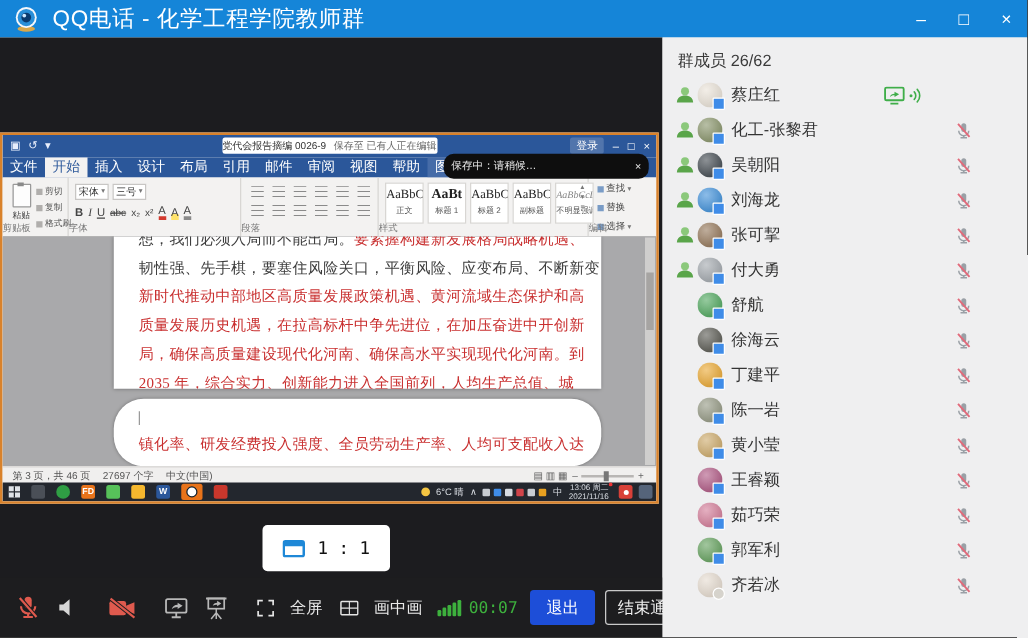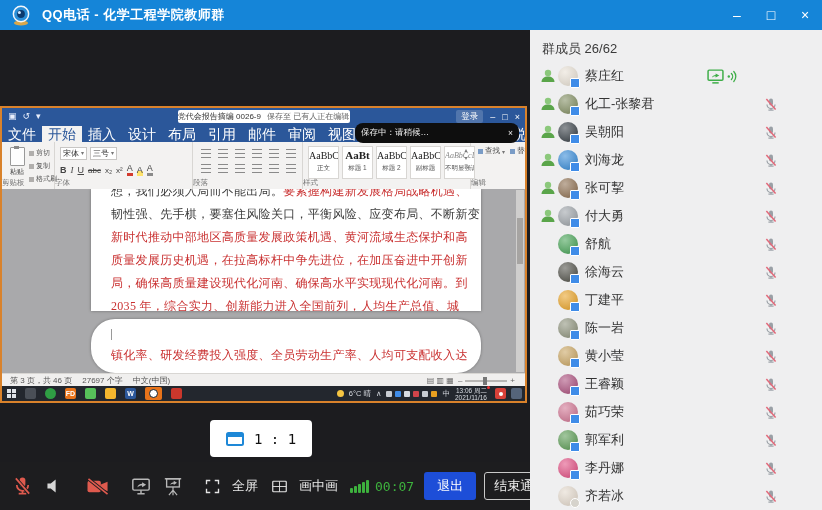--- a/index.html
+++ b/index.html
@@ -2,41 +2,41 @@
 <html><head>
 <meta charset="utf-8">
 <style>
   html,body{margin:0;padding:0;background:#000;}
   #app{position:relative;width:822px;height:510px;overflow:hidden;
        font-family:"Liberation Sans","DejaVu Sans",sans-serif;background:#efeff0;}
   
   .titlebar{position:absolute;left:0;top:0;width:822px;height:30px;background:#1585d8;
             display:flex;align-items:center;color:#fff;}
   .tb-logo{margin:0 10px 0 10px;display:flex;align-items:center;}
-  .tb-title{font-size:13px;font-weight:700;letter-spacing:.5px;}
+  .tb-title{font-size:18px;font-weight:400;letter-spacing:.5px;}
   .tb-ctrls{margin-left:auto;display:flex;align-items:center;height:100%;}
   .tb-btn{width:34px;height:100%;display:flex;align-items:center;justify-content:center;
           font-size:14px;color:#fff;cursor:default;}
   
   .main{position:absolute;left:0;top:30px;width:530px;height:480px;background:#1c1c1f;}
   .video{position:absolute;left:0;top:76px;width:527px;height:297px;border:2px solid #d9822b;
          box-sizing:border-box;background:#f3f2f1;overflow:hidden;}
   
   .w-titlebar{position:absolute;left:0;top:0;right:0;height:18px;background:#2b579a;}
   .wq{position:absolute;left:6px;top:2px;display:flex;gap:6px;color:#e8eefc;font-size:9px;line-height:13px;}
   .w-pill{position:absolute;left:50%;transform:translateX(-50%);top:2px;width:172px;height:13px;
           background:#fff;border-radius:2px;display:flex;align-items:center;justify-content:center;
           gap:6px;font-size:8px;color:#333;white-space:nowrap;overflow:hidden;}
   .w-pill .st{color:#666;}
   .w-right{position:absolute;right:5px;top:1px;display:flex;gap:7px;align-items:center;
            color:#fff;font-size:9px;height:15px;}
   .w-signin{background:rgba(255,255,255,.18);padding:0 5px;border-radius:2px;font-size:8.5px;line-height:13px;}
   .w-tabs{position:absolute;left:0;top:18px;right:0;height:16px;background:#2b579a;
           display:flex;align-items:stretch;}
-  .wtab{color:#fff;font-size:14px;line-height:16px;padding:0 6px;white-space:nowrap;}
+  .wtab{color:#fff;font-size:11px;line-height:16px;padding:0 6px;white-space:nowrap;}
   .wtab.active{background:#f3f2f1;color:#2b579a;}
   .wtab.context{background:#466ca8;}
   .bulb{display:inline-block;width:5px;height:5px;border-radius:50%;background:#f5c542;margin-right:3px;}
   .w-tip{position:absolute;right:6px;top:15px;width:152px;height:20px;background:#0e0e0e;z-index:6;
          border-radius:8px;display:flex;align-items:center;justify-content:space-between;
          padding:0 6px;color:#eee;font-size:8.5px;}
   
   .ribbon{position:absolute;left:0;top:34px;right:0;height:47px;background:#f3f2f1;
           border-bottom:1px solid #c8c6c4;font-size:8px;color:#444;}
   .rg{position:absolute;top:0;bottom:0;border-right:1px solid #d8d6d3;}
@@ -66,21 +66,21 @@
   .p-row.r1{top:7px;}.p-row.r2{top:22px;}
   .pico{width:10px;height:9px;background:repeating-linear-gradient(to bottom,#8a8a8a 0 1px,transparent 1px 4px);}
   .style-cards{position:absolute;left:5px;top:4px;display:flex;gap:3px;}
   .scard{width:29px;height:31px;background:#fff;border:1px solid #d8d6d3;text-align:center;overflow:hidden;}
   .scard .samp{font-family:"Liberation Serif",serif;font-size:10px;line-height:17px;color:#222;white-space:nowrap;}
   .scard .samp.bold{font-weight:bold;font-size:11px;}
   .scard .samp.dim{color:#888;font-style:italic;font-size:8px;}
   .scard .snm{font-size:6.5px;color:#555;white-space:nowrap;}
   .gal-arrows{position:absolute;right:2px;top:5px;display:flex;flex-direction:column;gap:2px;
               font-size:6px;color:#777;line-height:6px;}
-  .edit-items{position:absolute;left:7px;top:4px;display:flex;gap:5px;}
+  .edit-items{position:absolute;left:7px;top:4px;display:flex;flex-direction:column;gap:5px;}
   .edit-item{font-size:7.5px;color:#444;display:flex;gap:2px;align-items:center;white-space:nowrap;}
   .edit-item i{width:5px;height:5px;background:#7a9cc6;display:inline-block;}
   .edit-item .car{font-size:6px;color:#777;}
   
   .docarea{position:absolute;left:0;top:81px;right:0;height:184px;background:#a9a9ab;overflow:hidden;}
   .page{position:absolute;left:89px;width:390px;background:#fff;box-shadow:0 0 3px rgba(0,0,0,.35);overflow:hidden;}
   .page1{top:0;height:122px;}
   .page2{top:130px;height:54px;border-radius:24px;}
   .dline{padding:0 20px;font-family:"Liberation Serif","DejaVu Serif",serif;font-size:12px;
          line-height:23px;white-space:nowrap;letter-spacing:.3px;}
@@ -766,41 +766,20 @@
             <svg width="14" height="15" viewBox="0 0 14 14">
               <rect x="5" y="1" width="4" height="7" rx="2" fill="#9aa0a6"></rect>
               <path d="M3 7a4 4 0 0 0 8 0" fill="none" stroke="#9aa0a6" stroke-width="1.2"></path>
               <line x1="7" y1="11" x2="7" y2="12.6" stroke="#9aa0a6" stroke-width="1.2"></line>
               <line x1="4.4" y1="12.6" x2="9.6" y2="12.6" stroke="#9aa0a6" stroke-width="1.2"></line>
               <line x1="2.4" y1="1.6" x2="11.6" y2="12" stroke="#e2697a" stroke-width="1.5"></line>
             </svg>
           </span>
   </div>
 
-  <div class="mrow no-person">
-    <span class="pslot">
-      <svg width="16" height="16" viewBox="0 0 16 16">
-        <circle cx="8" cy="5" r="3.2" fill="#8bc87b"></circle>
-        <path d="M1.5 14c0-3.6 2.9-5.6 6.5-5.6s6.5 2 6.5 5.6z" fill="#5aa54a"></path>
-      </svg>
-    </span>
-    <span class="avatar" style="background: radial-gradient(circle at 35% 30%, rgba(255, 255, 255, 0.45), rgba(0, 0, 0, 0.12)), rgb(224, 72, 126);">
-            <i class="abadge"></i>
-          </span>
-    <span class="mname">李丹娜</span>
-    <span class="mstat">
-            <svg width="14" height="15" viewBox="0 0 14 14">
-              <rect x="5" y="1" width="4" height="7" rx="2" fill="#9aa0a6"></rect>
-              <path d="M3 7a4 4 0 0 0 8 0" fill="none" stroke="#9aa0a6" stroke-width="1.2"></path>
-              <line x1="7" y1="11" x2="7" y2="12.6" stroke="#9aa0a6" stroke-width="1.2"></line>
-              <line x1="4.4" y1="12.6" x2="9.6" y2="12.6" stroke="#9aa0a6" stroke-width="1.2"></line>
-              <line x1="2.4" y1="1.6" x2="11.6" y2="12" stroke="#e2697a" stroke-width="1.5"></line>
-            </svg>
-          </span>
-  </div>
 
   <div class="mrow no-person">
     <span class="pslot">
       <svg width="16" height="16" viewBox="0 0 16 16">
         <circle cx="8" cy="5" r="3.2" fill="#8bc87b"></circle>
         <path d="M1.5 14c0-3.6 2.9-5.6 6.5-5.6s6.5 2 6.5 5.6z" fill="#5aa54a"></path>
       </svg>
     </span>
     <span class="avatar" style="background: radial-gradient(circle at 35% 30%, rgba(255, 255, 255, 0.45), rgba(0, 0, 0, 0.12)), rgb(227, 216, 203);">
             <i class="abadge circle"></i>

